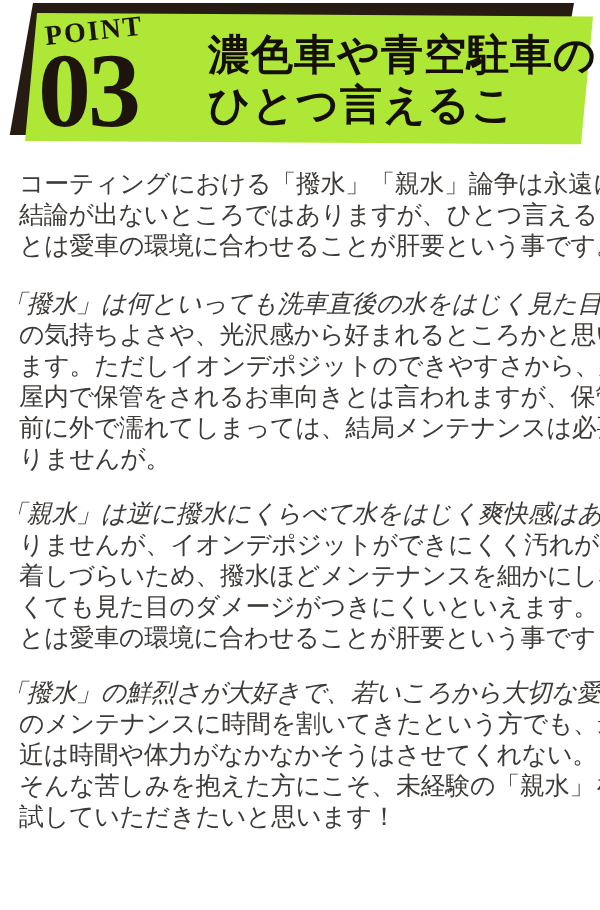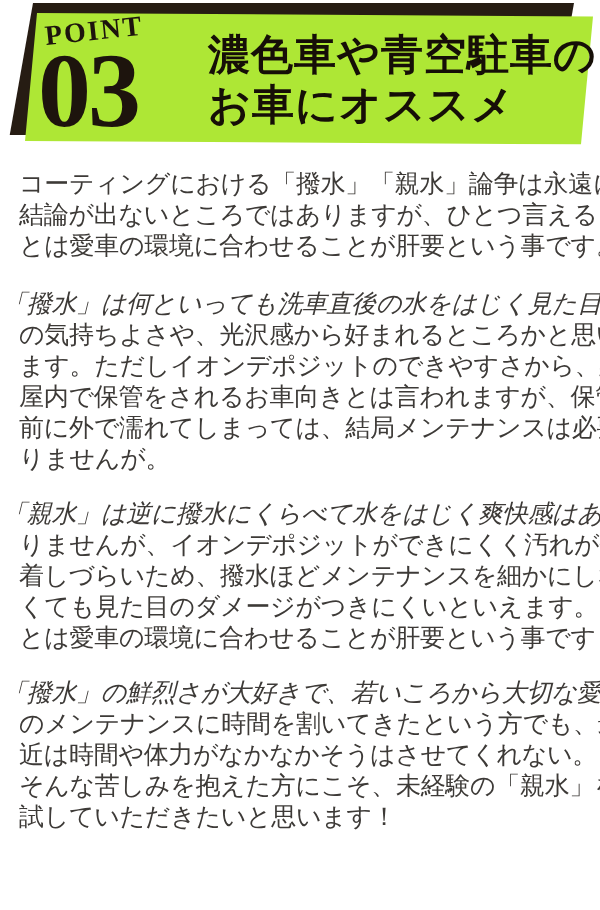--- a/index.html
+++ b/index.html
@@ -110,21 +110,21 @@
 
 <div class="page">
 
   <div class="header">
     <div class="header-shadow"></div>
     <div class="header-panel"></div>
     <div class="point-label">POINT</div>
     <div class="point-number">03</div>
     <div class="header-title">
       <div>濃色車や青空駐車の</div>
-      <div>お車にオススメ</div>
+      <div>ひとつ言えるこ</div>
     </div>
   </div>
 
   <div class="article">
 
     <div class="para first">
       <div class="line">コーティングにおける「撥水」「親水」論争は永遠に</div>
       <div class="line">結論が出ないところではありますが、ひとつ言えるこ</div>
       <div class="line">とは愛車の環境に合わせることが肝要という事です。</div>
     </div>

